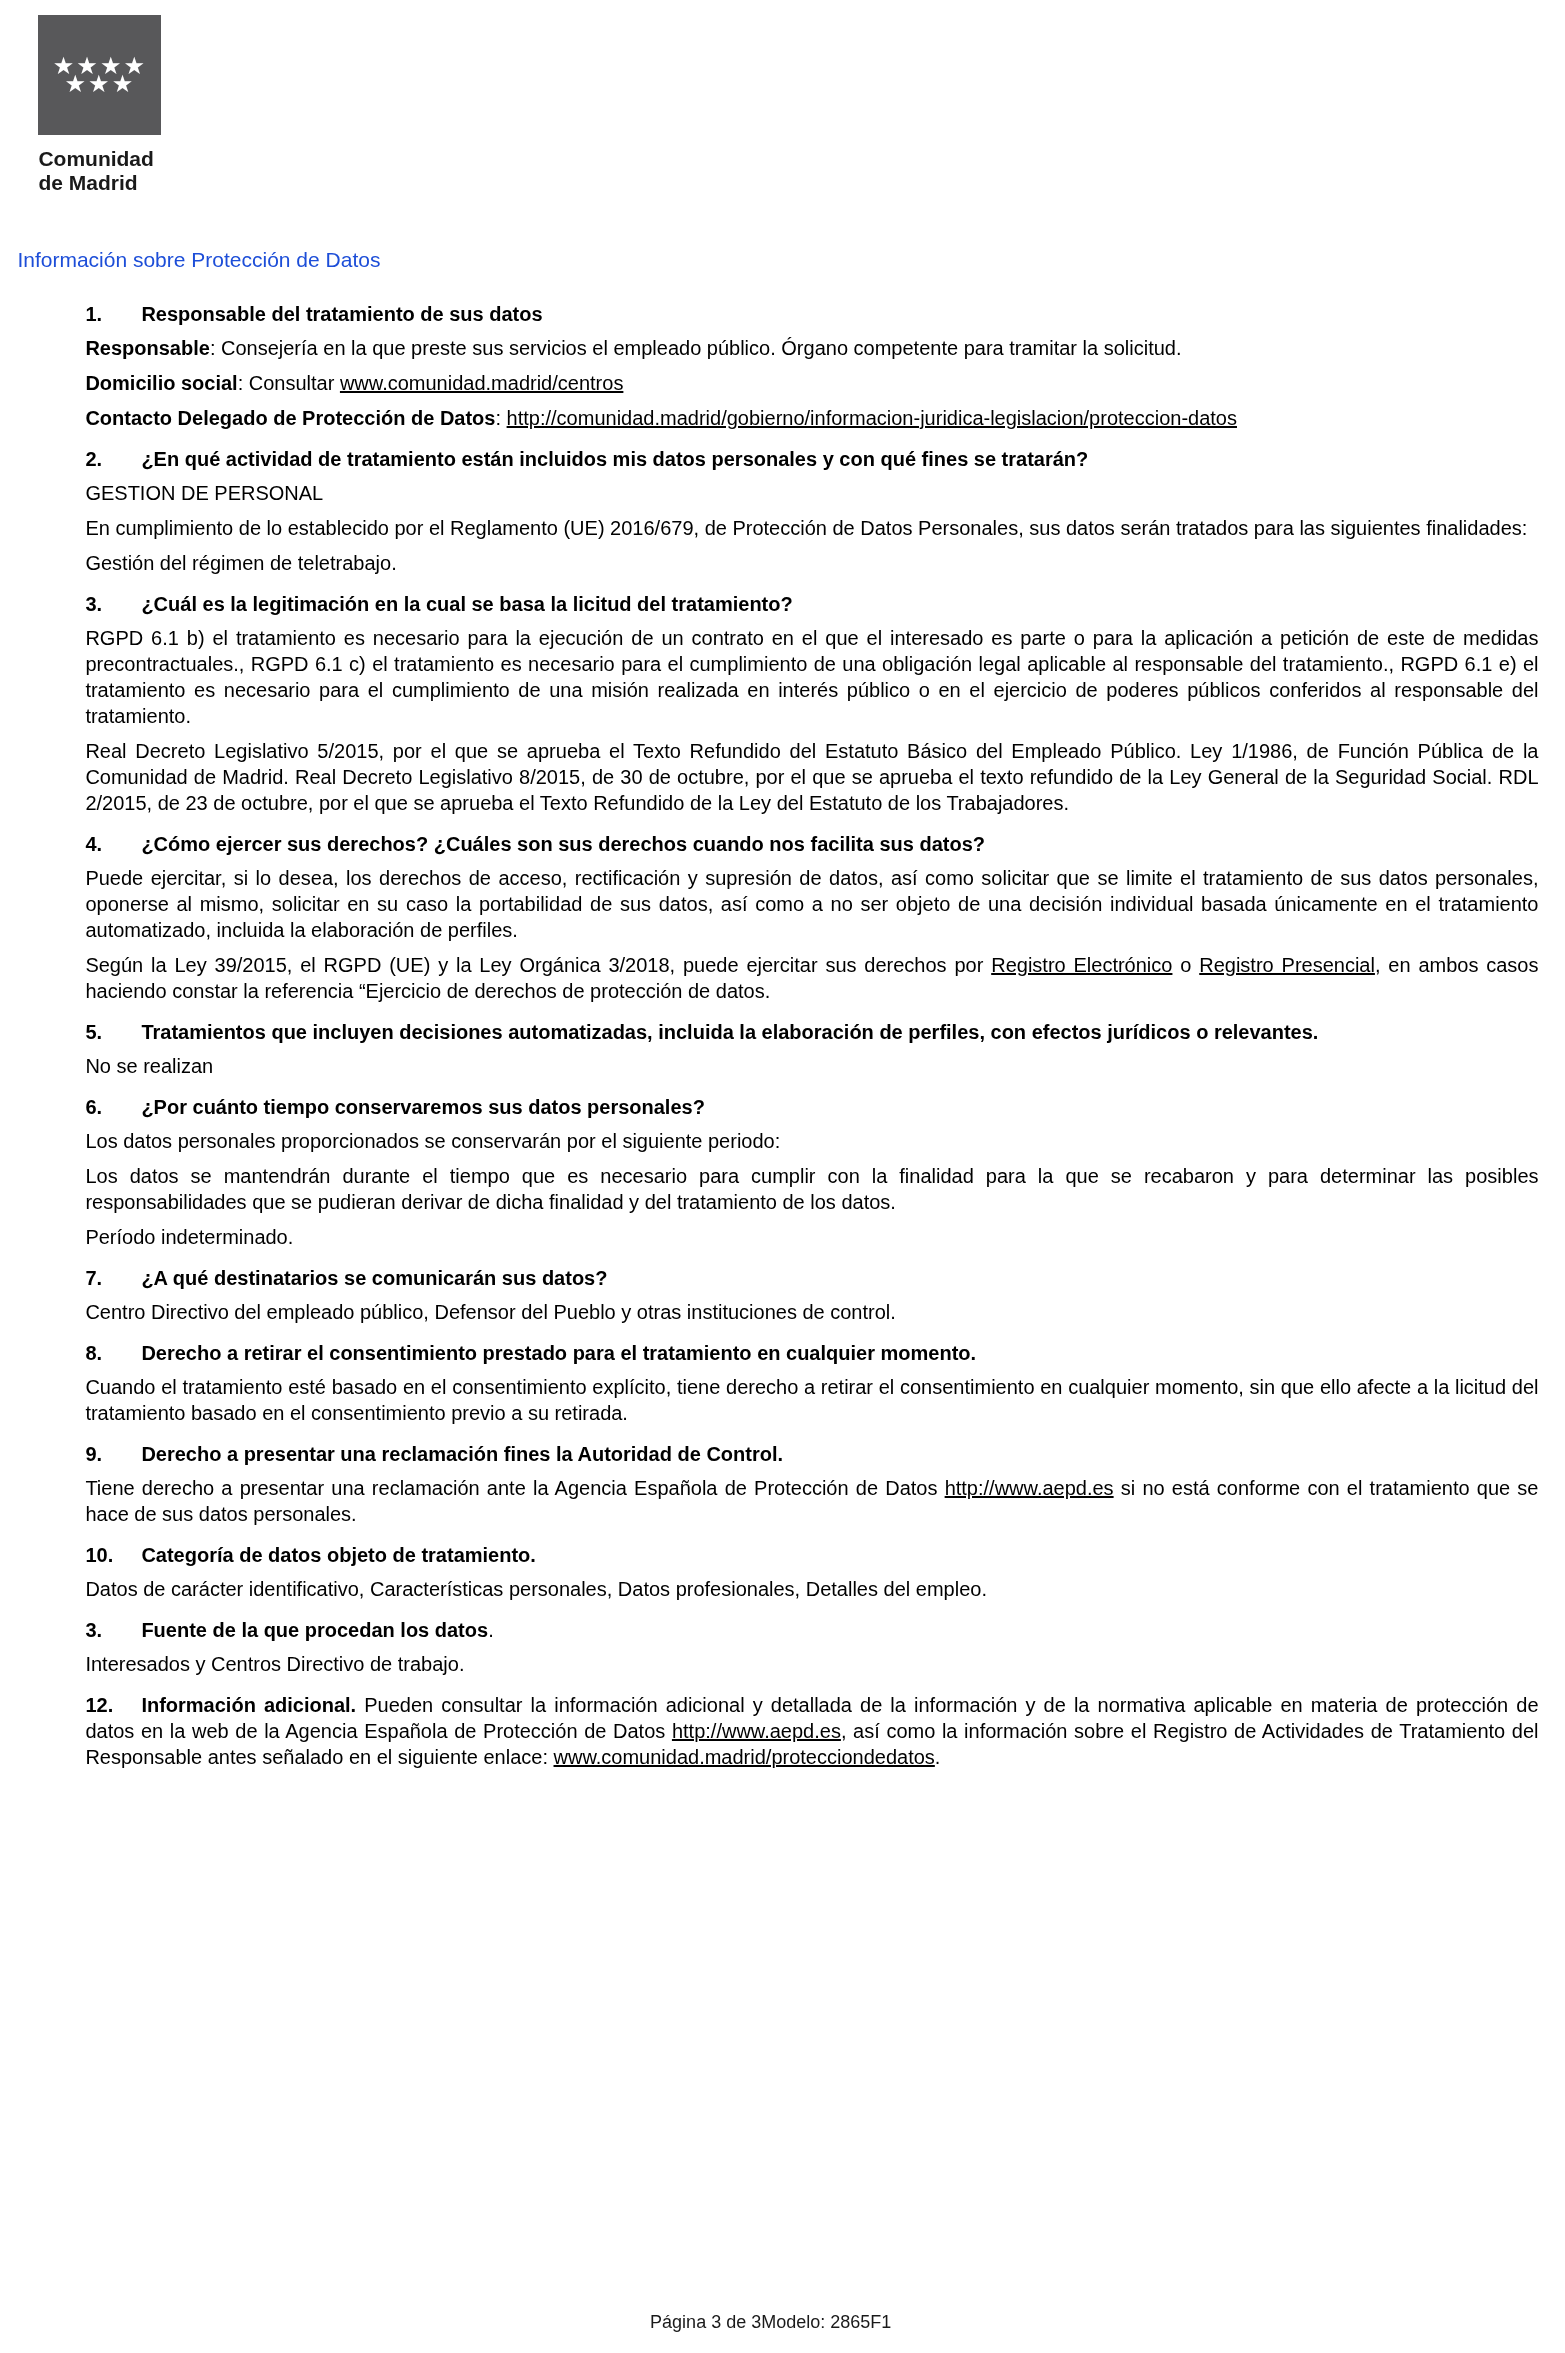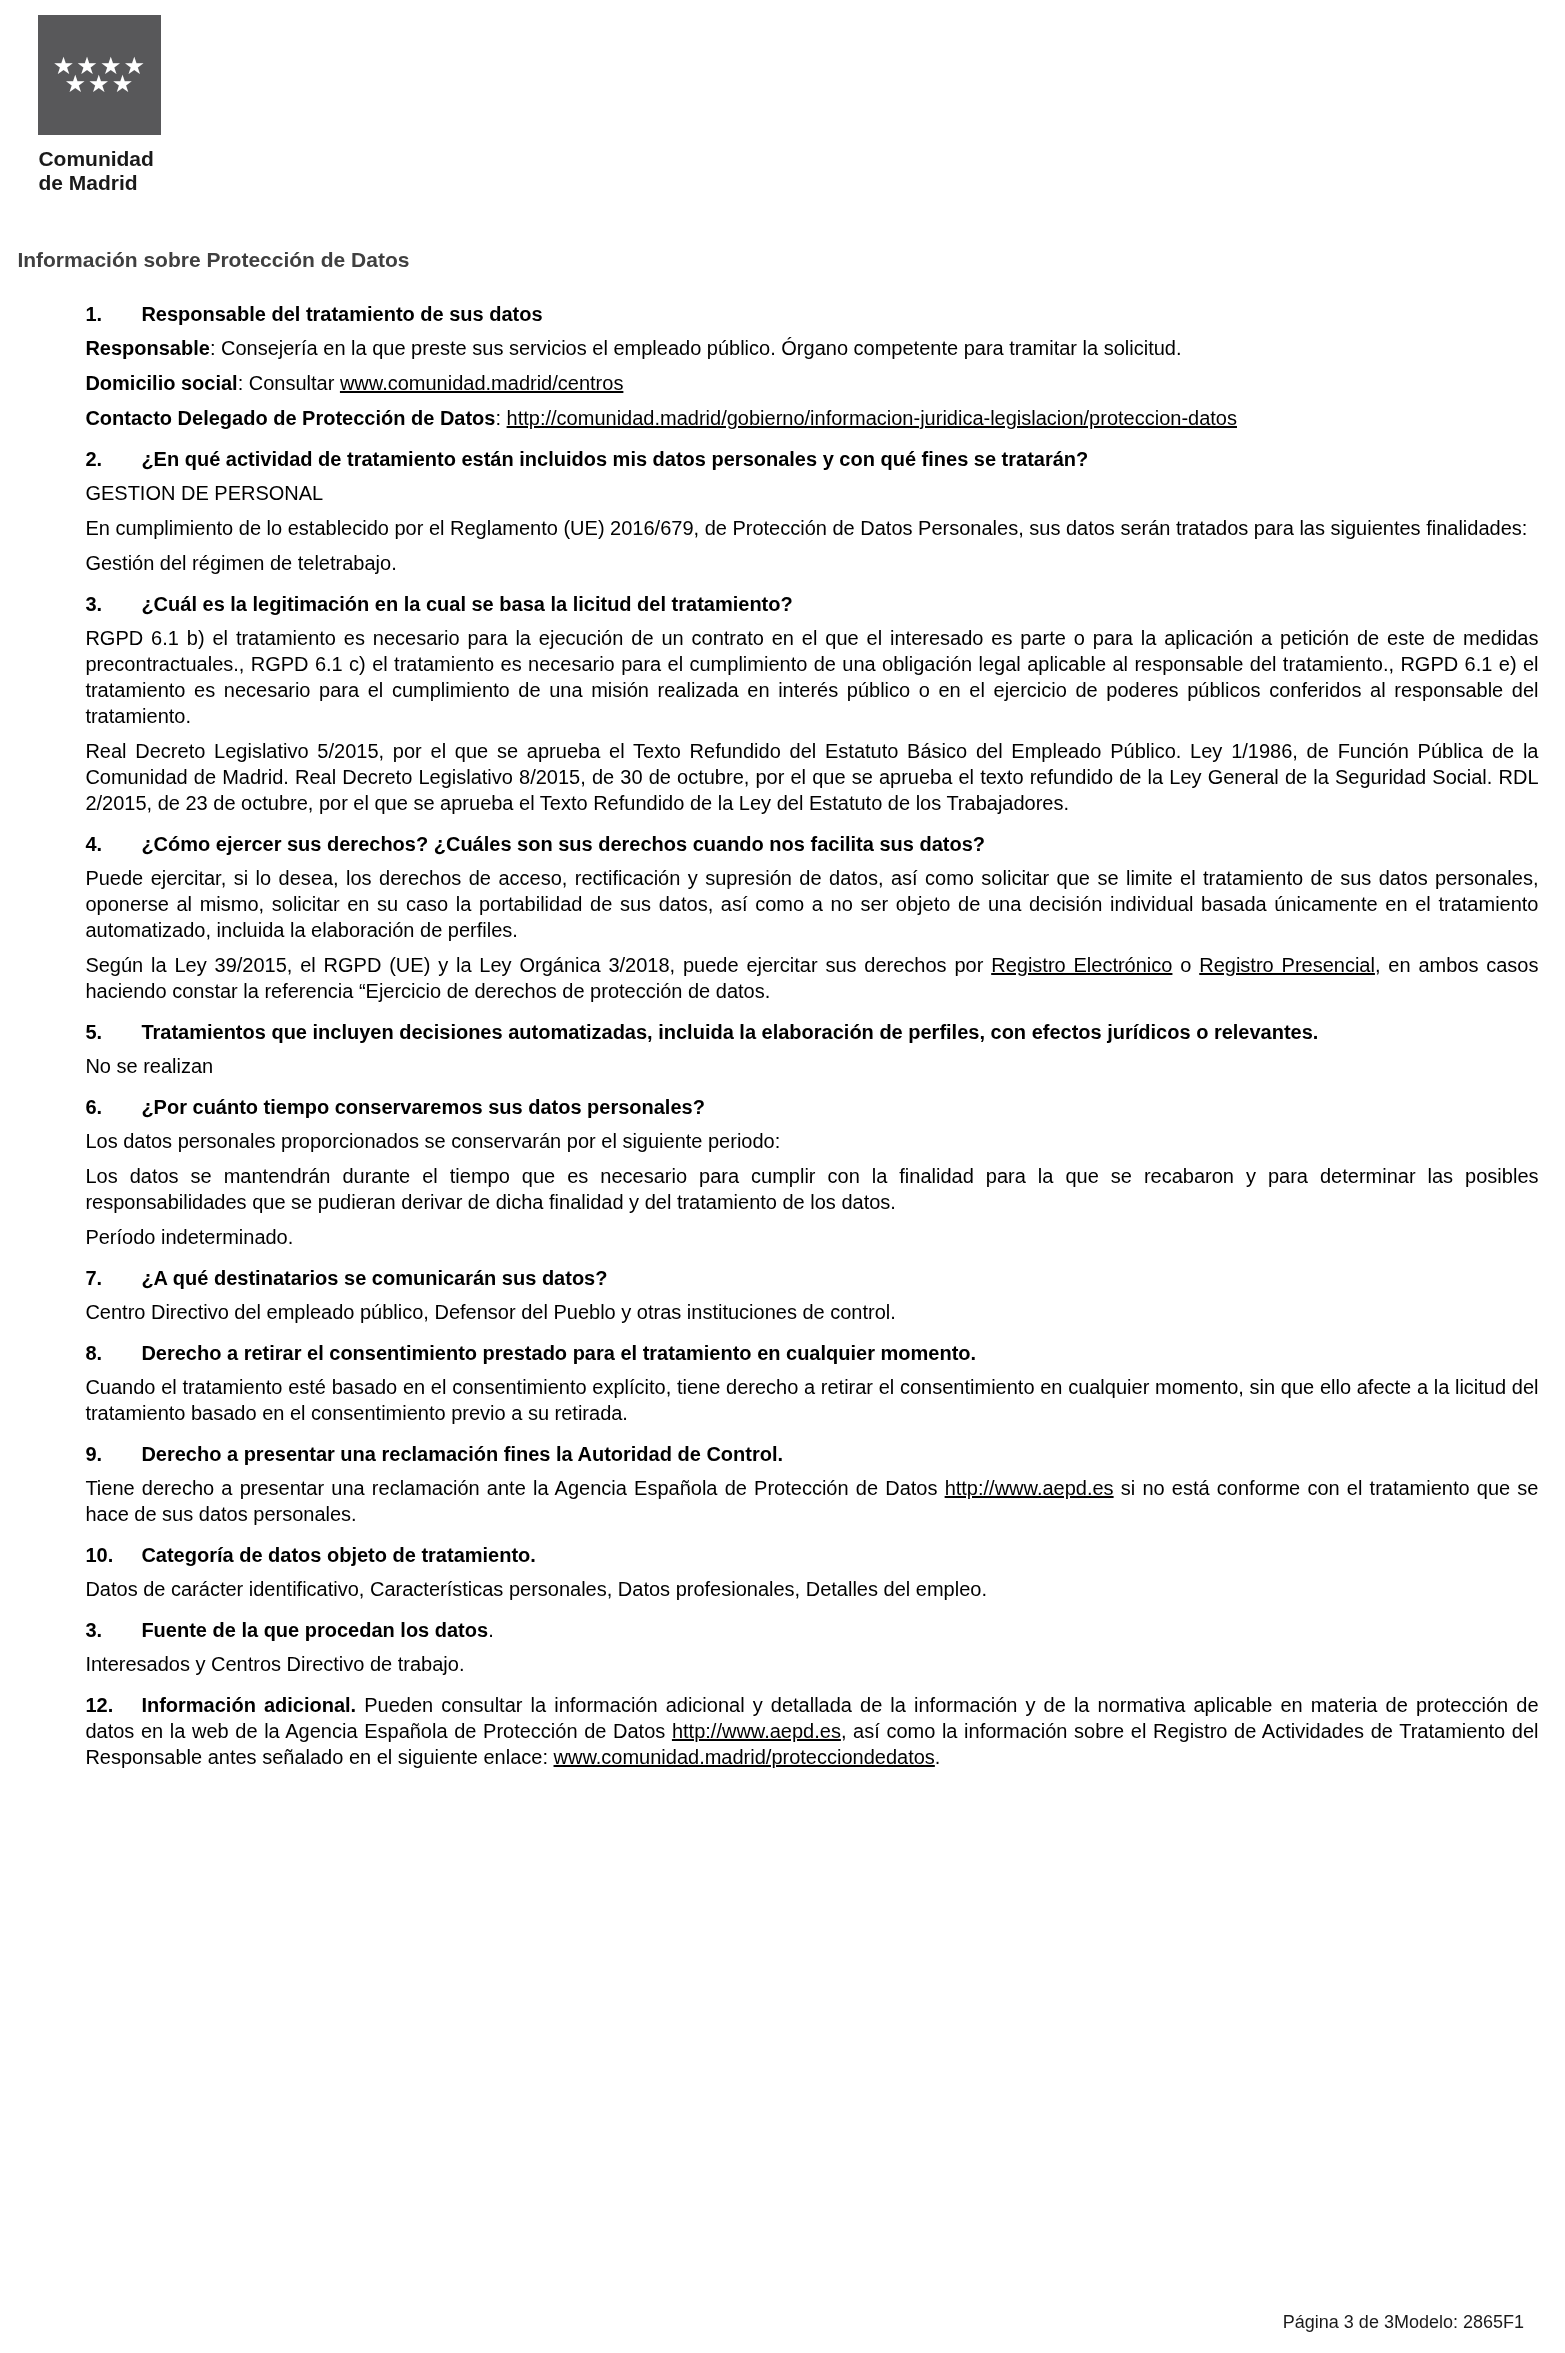--- a/index.html
+++ b/index.html
@@ -15,36 +15,36 @@
   .logo-block { margin-left:21px; }
   .logo-square {
     width:123px; height:120px; background:#58585a;
     display:flex; flex-direction:column; align-items:center; justify-content:center;
     color:#fff;
   }
   .stars-row { line-height:0.78; font-size:24px; letter-spacing:2.1px; text-align:center; }
   .logo-name { margin-top:12px; font-weight:bold; font-size:21px; line-height:1.12; color:#1a1a1a; }
 
   
-  .title { margin-top:54px; font-size:21px; color:#404040;font-weight:bold; }
+  .title { margin-top:54px; font-size:21px; color:#1d4ed8; }
 
   
   .content { margin-top:29px; margin-left:68px; }
   .para, .heading { font-size:20px; line-height:26px; text-align:justify; }
   .para { margin-bottom:9px; }
   .heading { font-weight:bold; margin:15.3px 0 7.7px 0; }
   .num { display:inline-block; width:56px; }
   .b { font-weight:bold; }
   .link { color:#000; text-decoration:underline; cursor:pointer; word-break:break-word; }
   .plain { font-weight:normal; }
 
   
   .footer {
     position:absolute; left:17.4px; right:41px; bottom:21px;
-    display:flex; justify-content:flex-end;
+    display:flex; justify-content:center;
     font-size:18px; color:#1a1a1a;
   }
 </style>
 </head>
 <body>
 
 <div class="page">
 
   <div class="logo-block">
     <div class="logo-square">

